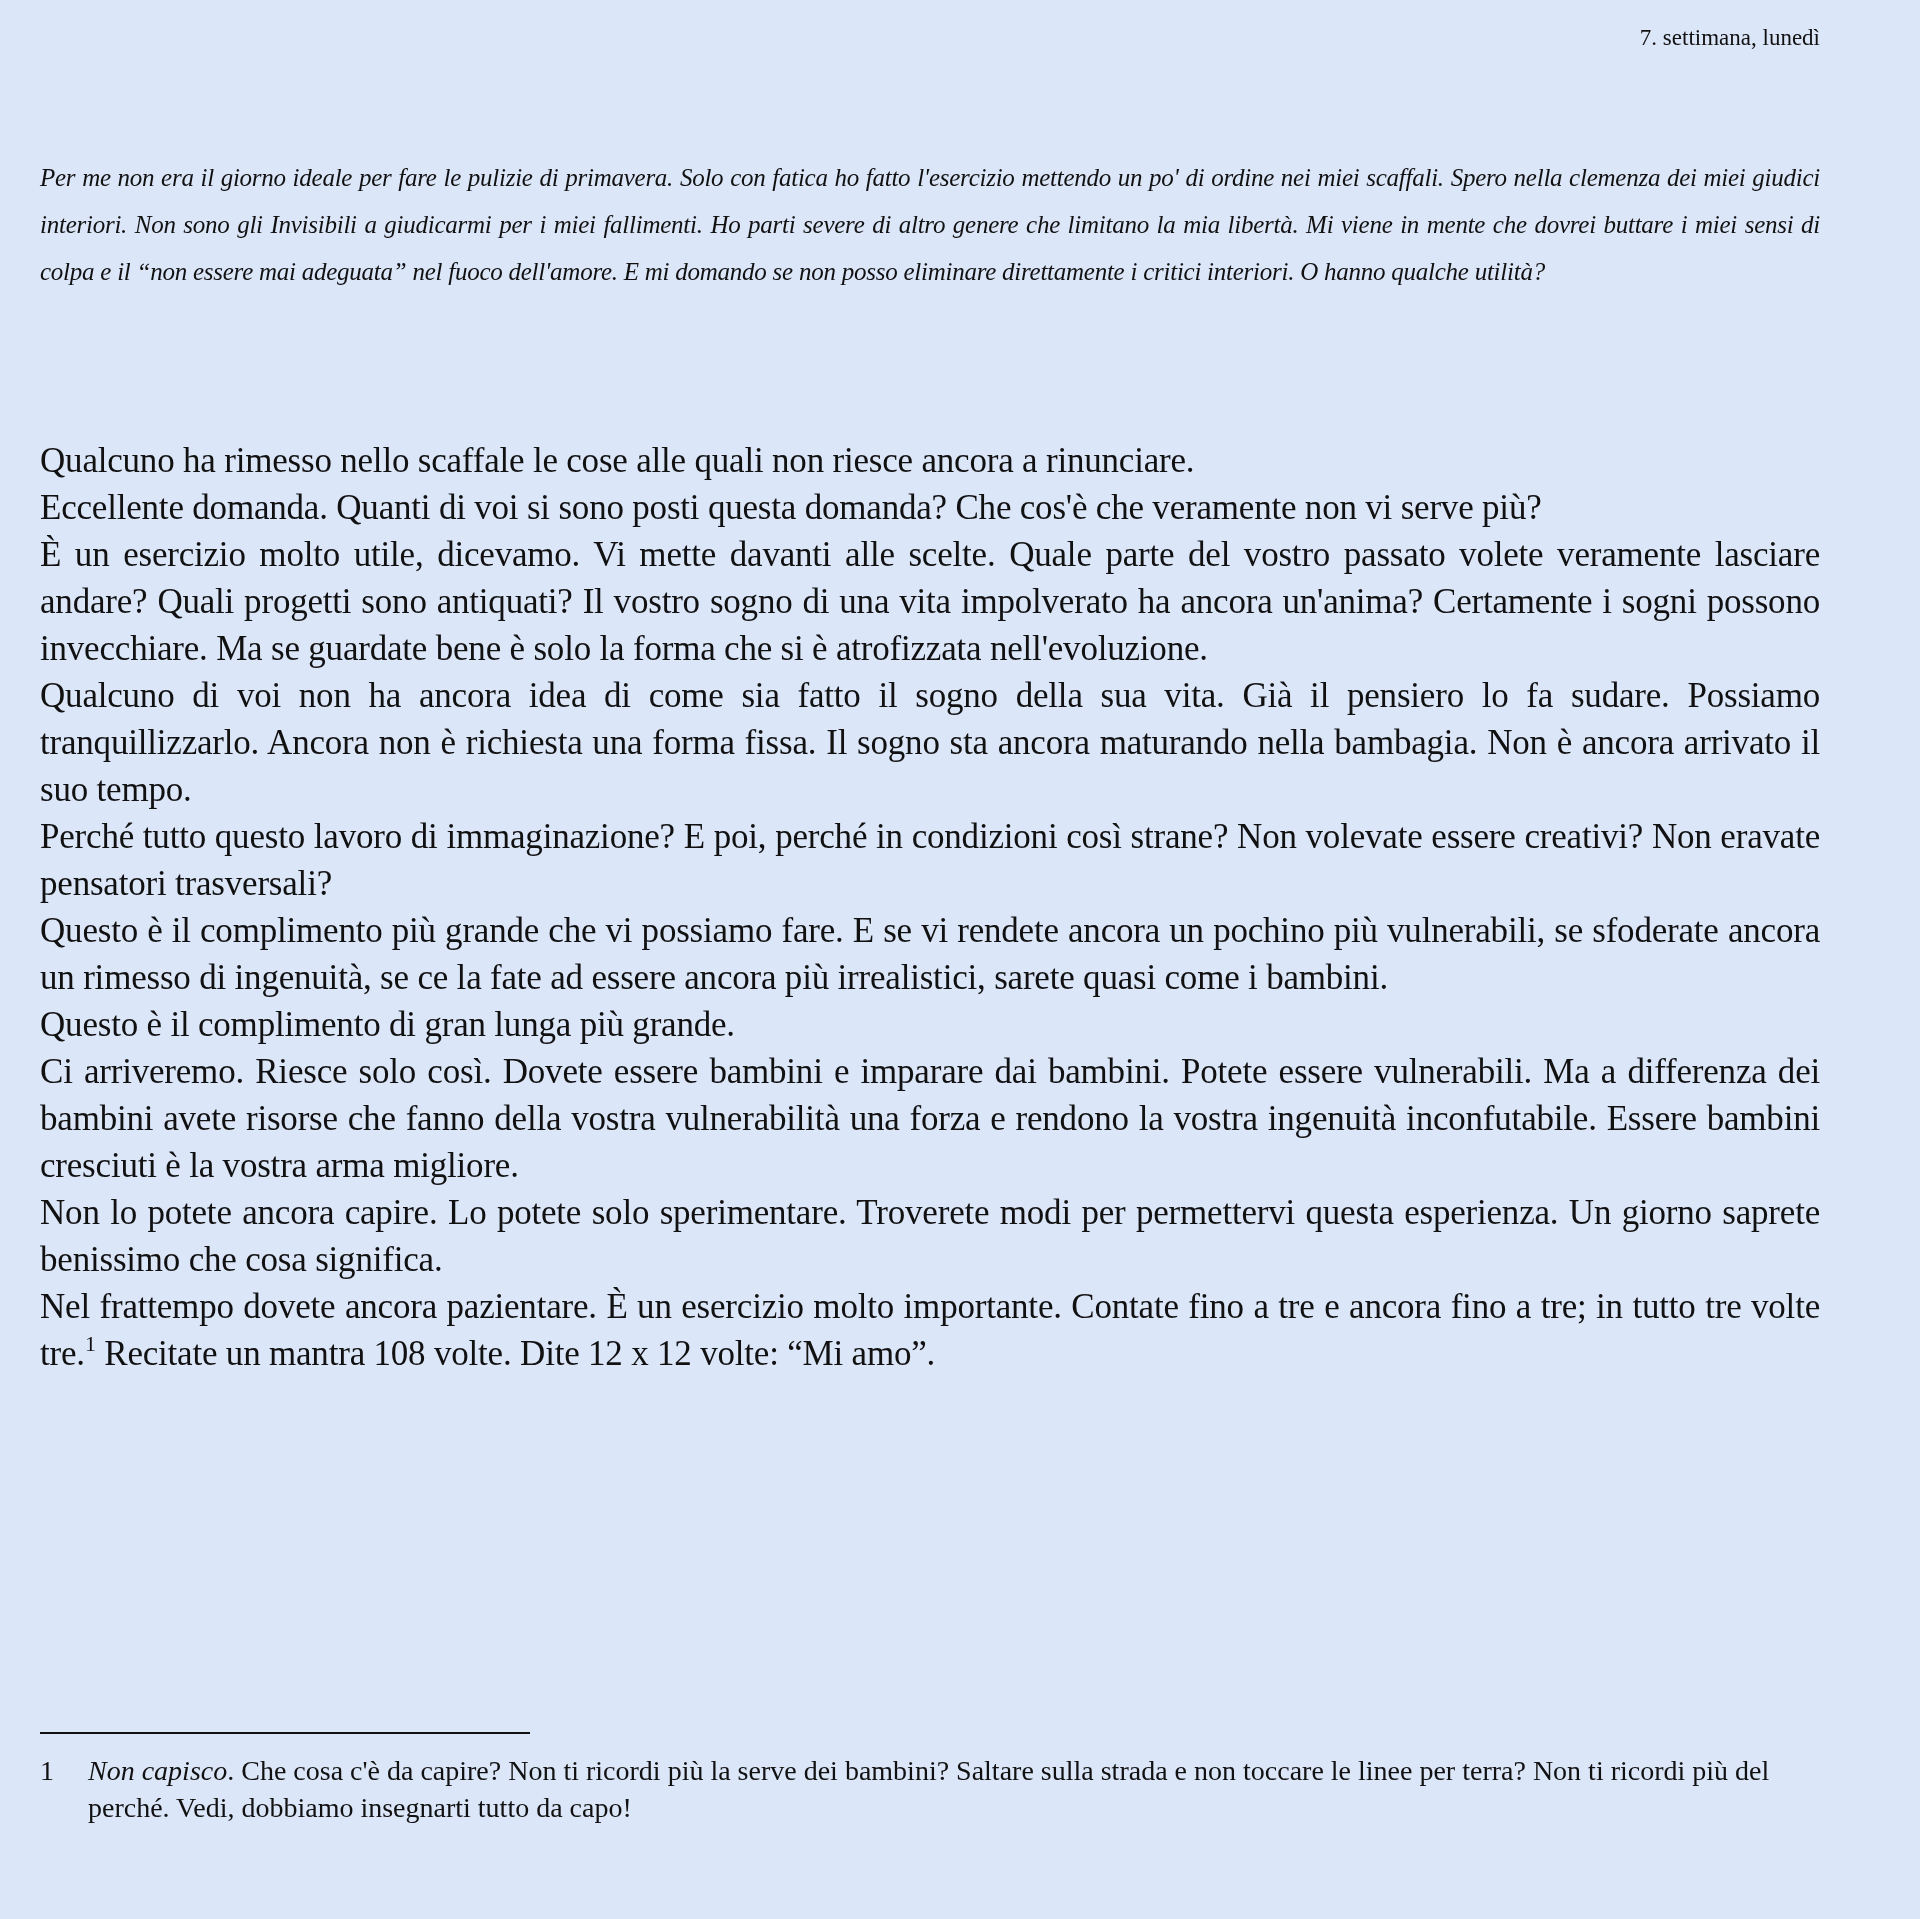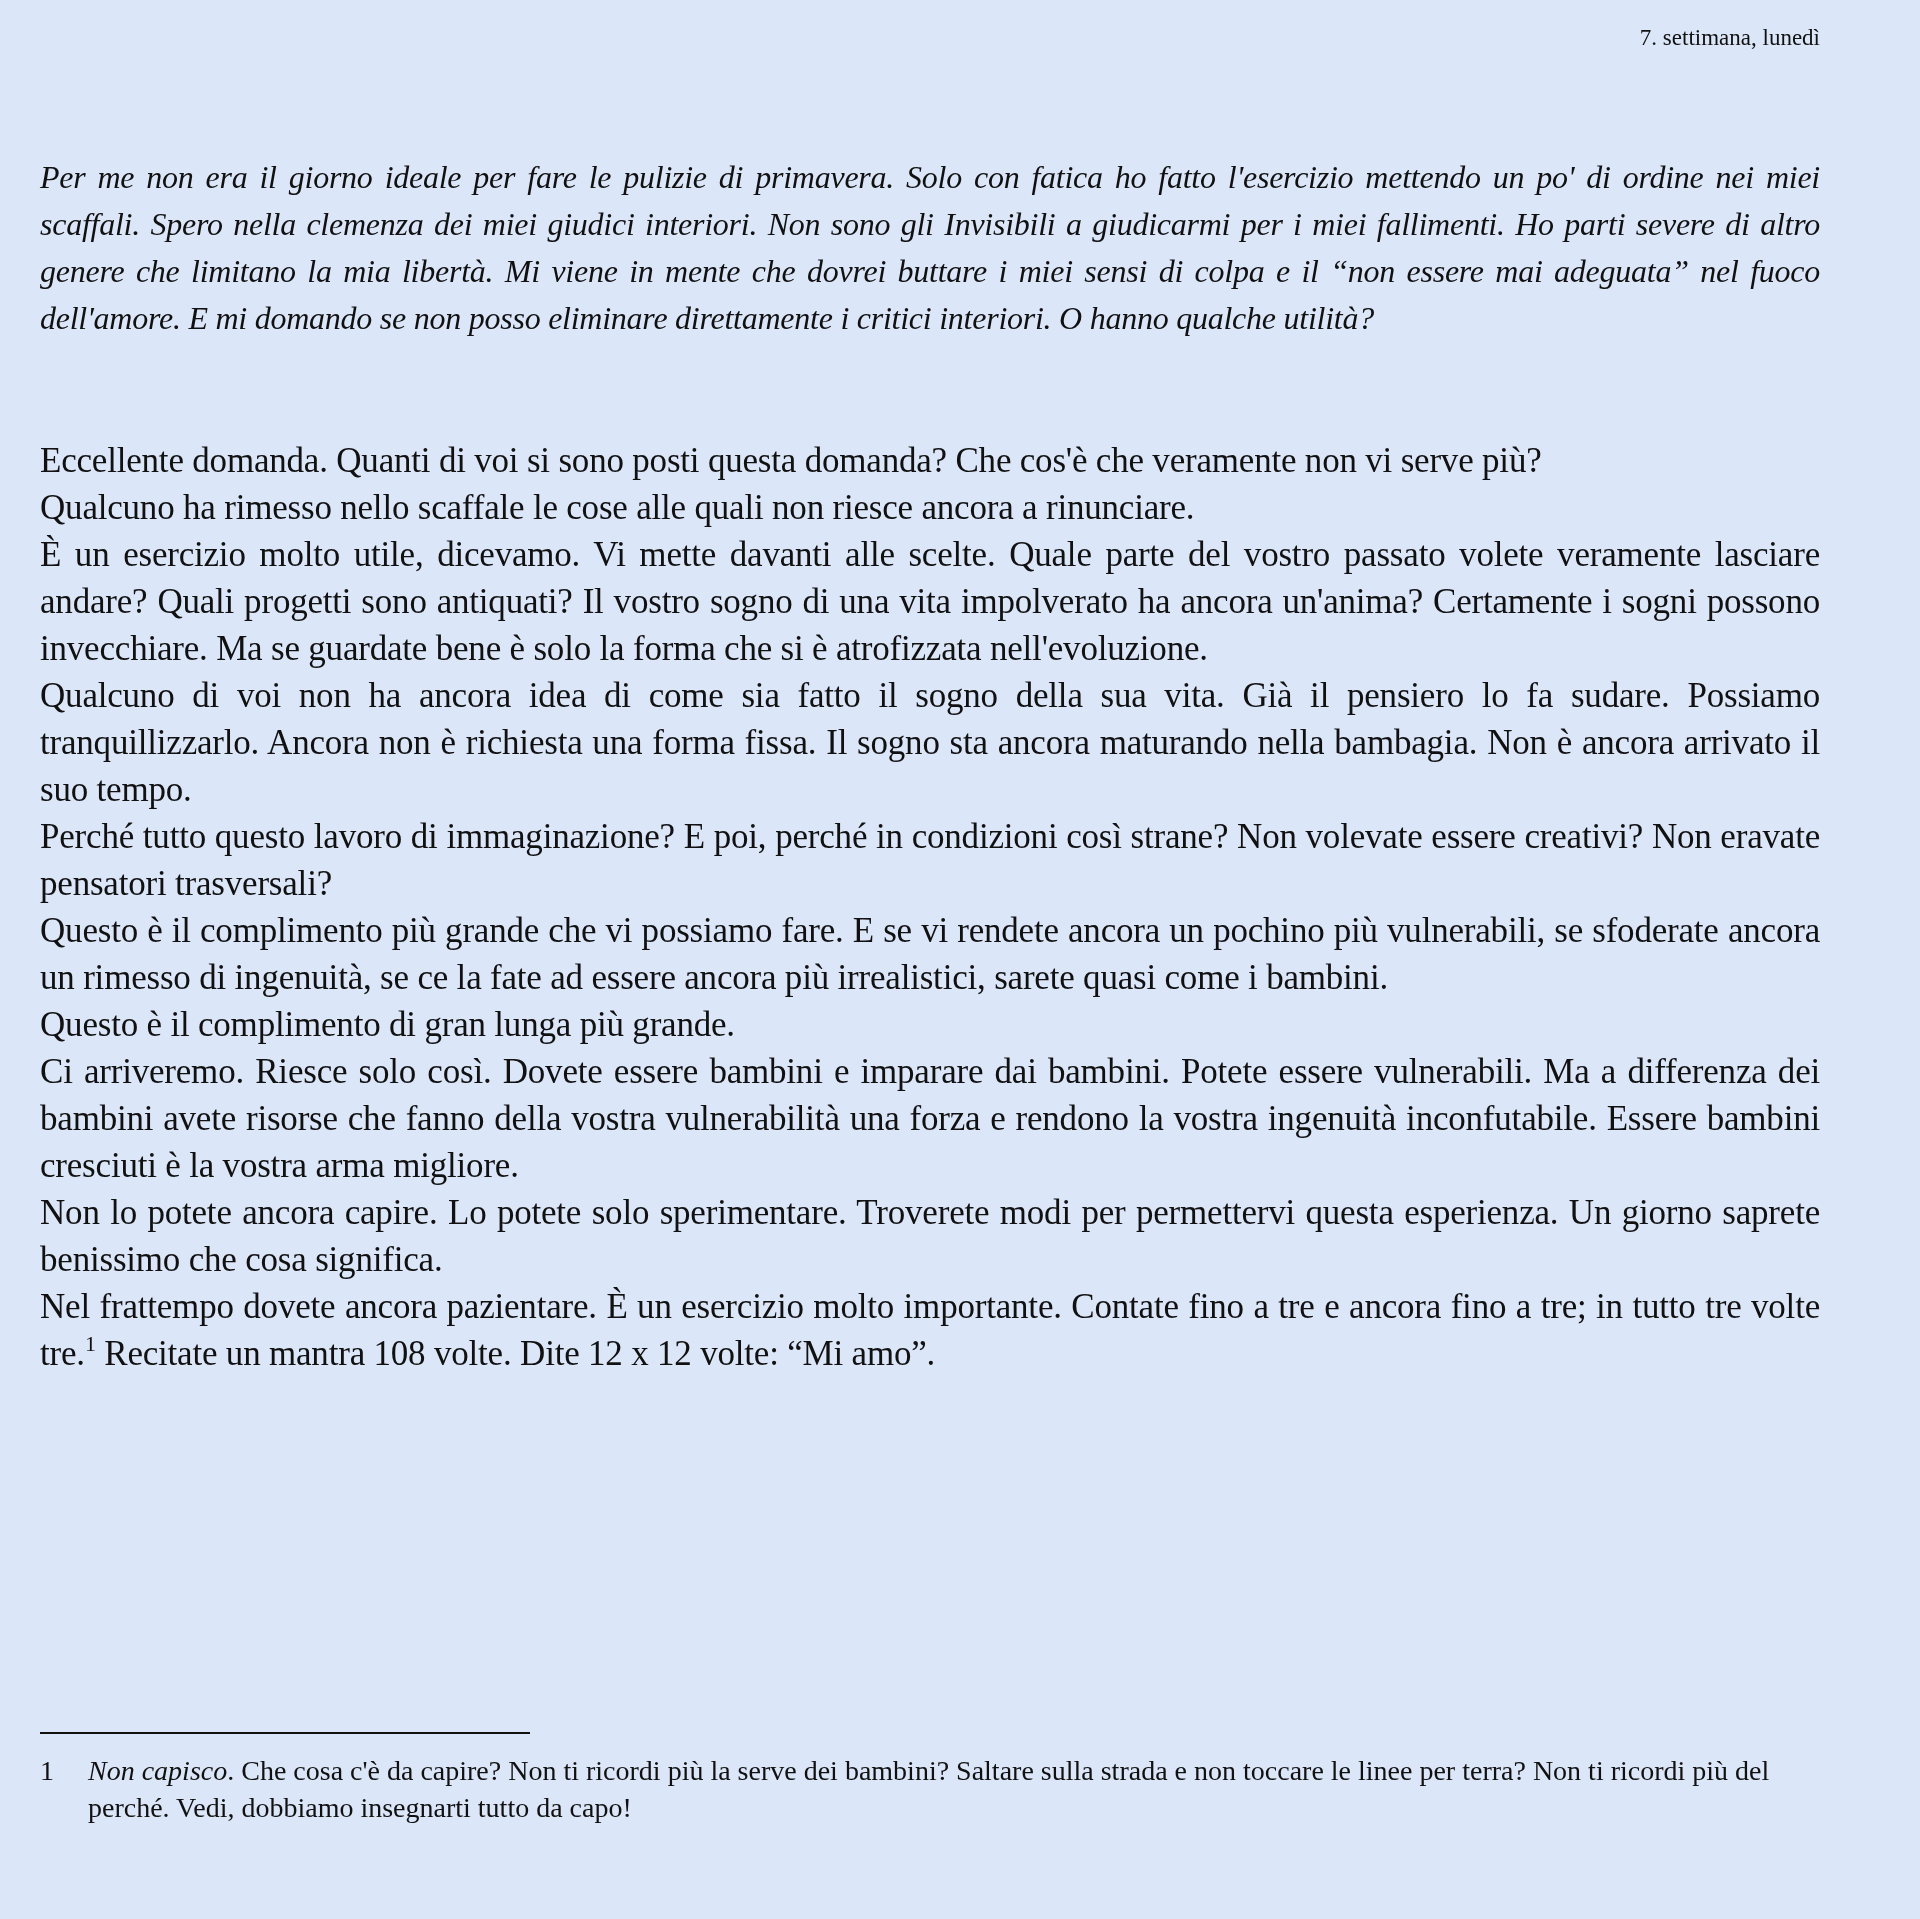--- a/index.html
+++ b/index.html
@@ -27,21 +27,21 @@
       top: 16px;
       font-size: 23px;
       line-height: 44px;
       white-space: nowrap;
     }
     .question {
       position: absolute;
       left: 0;
       top: 154px;
       width: 1780px;
-      font-size: 32px;
+      font-size: 25px;
       line-height: 47px;
       font-style: italic;
       text-align: justify;
       letter-spacing: -0.25px;
       word-spacing: 0px;
     }
     .answer {
       position: absolute;
       left: 0;
       top: 437px;
@@ -91,22 +91,22 @@
 </head>
 <body>
 
 <div class="page">
 
   <div class="header">7. settimana, lunedì</div>
 
   <div class="question">Per me non era il giorno ideale per fare le pulizie di primavera. Solo con fatica ho fatto l'esercizio mettendo un po' di ordine nei miei scaffali. Spero nella clemenza dei miei giudici interiori. Non sono gli Invisibili a giudicarmi per i miei fallimenti. Ho parti severe di altro genere che limitano la mia libertà. Mi viene in mente che dovrei buttare i miei sensi di colpa e il “non essere mai adeguata” nel fuoco dell'amore. E mi domando se non posso eliminare direttamente i critici interiori. O hanno qualche utilità?</div>
 
   <div class="answer">
+    <p>Qualcuno ha rimesso nello scaffale le cose alle quali non riesce ancora a rinunciare.</p>
     <p>Eccellente domanda. Quanti di voi si sono posti questa domanda? Che cos'è che veramente non vi serve più?</p>
-    <p>Qualcuno ha rimesso nello scaffale le cose alle quali non riesce ancora a rinunciare.</p>
     <p>È un esercizio molto utile, dicevamo. Vi mette davanti alle scelte. Quale parte del vostro passato volete veramente lasciare andare? Quali progetti sono antiquati? Il vostro sogno di una vita impolverato ha ancora un'anima? Certamente i sogni possono invecchiare. Ma se guardate bene è solo la forma che si è atrofizzata nell'evoluzione.</p>
     <p>Qualcuno di voi non ha ancora idea di come sia fatto il sogno della sua vita. Già il pensiero lo fa sudare. Possiamo tranquillizzarlo. Ancora non è richiesta una forma fissa. Il sogno sta ancora maturando nella bambagia. Non è ancora arrivato il suo tempo.</p>
     <p>Perché tutto questo lavoro di immaginazione? E poi, perché in condizioni così strane? Non volevate essere creativi? Non eravate pensatori trasversali?</p>
     <p>Questo è il complimento più grande che vi possiamo fare. E se vi rendete ancora un pochino più vulnerabili, se sfoderate ancora un rimesso di ingenuità, se ce la fate ad essere ancora più irrealistici, sarete quasi come i bambini.</p>
     <p>Questo è il complimento di gran lunga più grande.</p>
     <p>Ci arriveremo. Riesce solo così. Dovete essere bambini e imparare dai bambini. Potete essere vulnerabili. Ma a differenza dei bambini avete risorse che fanno della vostra vulnerabilità una forza e rendono la vostra ingenuità inconfutabile. Essere bambini cresciuti è la vostra arma migliore.</p>
     <p>Non lo potete ancora capire. Lo potete solo sperimentare. Troverete modi per permettervi questa esperienza. Un giorno saprete benissimo che cosa significa.</p>
     <p><span>Nel frattempo dovete ancora pazientare. È un esercizio molto importante. Contate fino a tre e ancora fino a tre; in tutto tre volte tre.</span><sup class="fnref">1</sup><span> Recitate un mantra 108 volte. Dite 12 x 12 volte: “Mi amo”.</span></p>
   </div>
 

